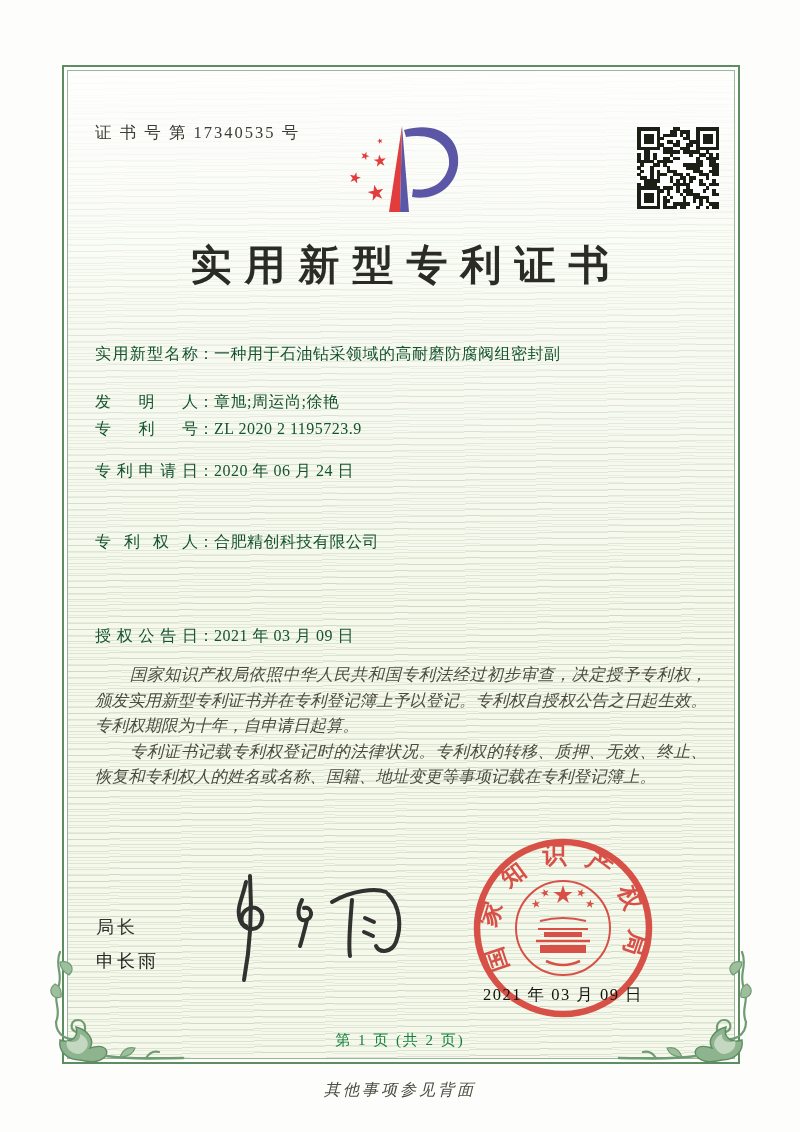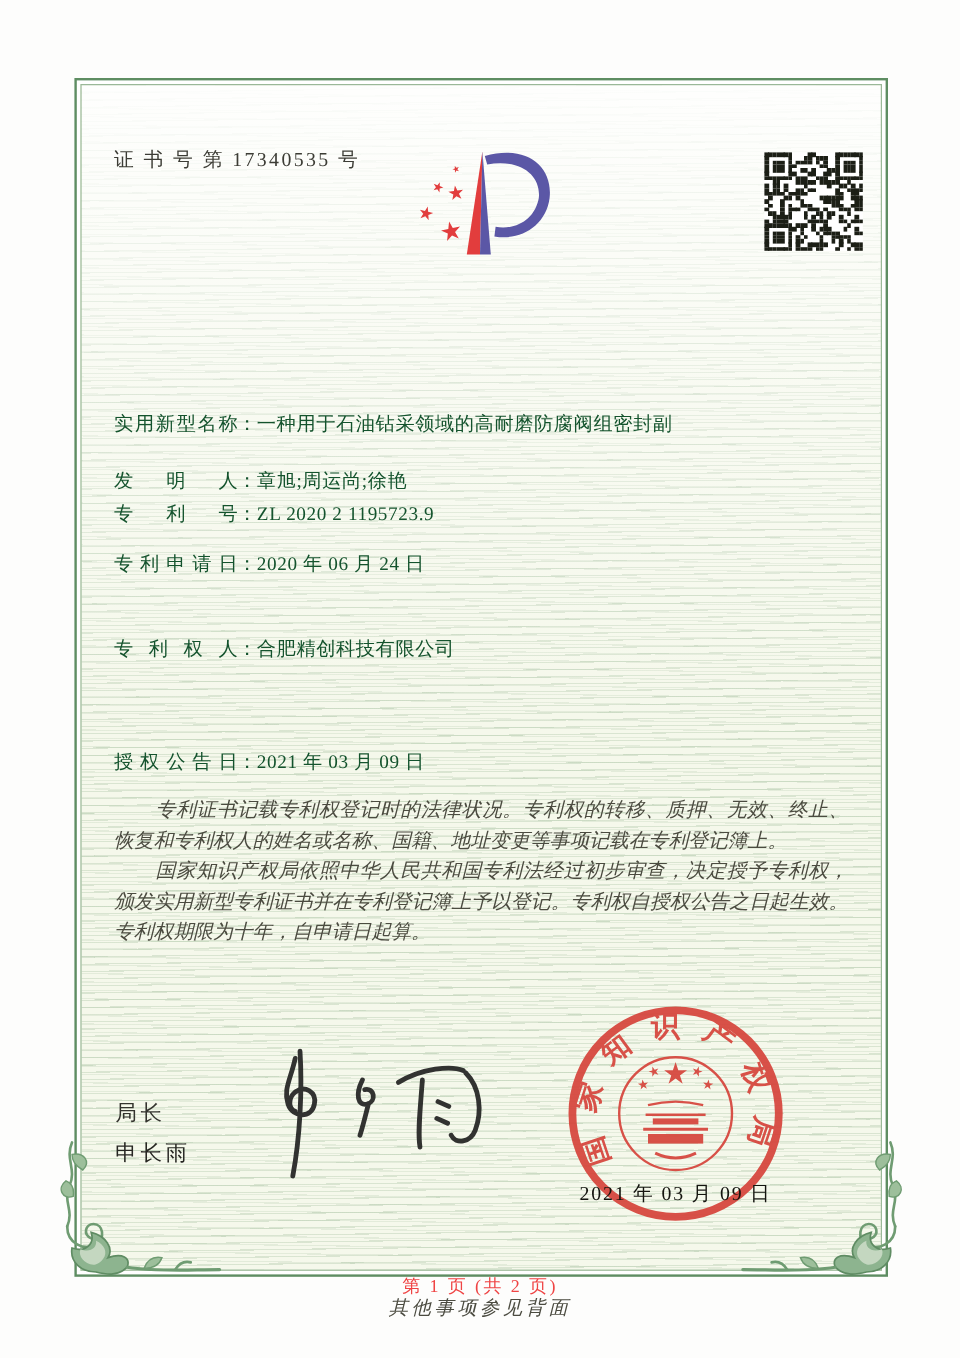--- a/index.html
+++ b/index.html
@@ -40,21 +40,21 @@
 
 2;}
   .sig-name{left:96px;top:949px;font-family:"Liberation Sans","DejaVu Sans",sans-serif;
             font-size:18px;letter-spacing:3px;color:#262622;}
   .sig-svg{left:200px;top:868px;}
   
   .seal-svg{left:468px;top:833px;opacity:.93;}
   .seal-date{left:468px;top:984px;width:190px;text-align:center;font-size:16.5px;
              letter-spacing:1.5px;color:#14140f;}
   
-  .page-info{left:0;right:0;top:1031px;text-align:center;font-size:15px;letter-spacing:2px;color:#ef4444;margin-top:32px;}
+  .page-info{left:0;right:0;top:1031px;text-align:center;font-size:15px;letter-spacing:2px;color:#15803d;}
   .back-note{left:0;right:0;top:1080px;text-align:center;font-size:16px;font-style:italic;
              letter-spacing:3px;color:#4b4b40;}
   
   .flourish{position:absolute;top:948px;}
   .flourish--left{left:50px;}
   .flourish--right{left:617px;transform:scaleX(-1);}
   
   .qr{left:637px;top:127px;width:82px;height:82px;background:#fff;}
   .qr i{position:absolute;background:#1c1f16;}
   svg{display:block;}
@@ -404,20 +404,21 @@
       <i style="left: 32.8px; top: 78.72px; width: 3.58px; height: 3.58px;"></i>
       <i style="left: 36.08px; top: 78.72px; width: 3.58px; height: 3.58px;"></i>
       <i style="left: 42.64px; top: 78.72px; width: 3.58px; height: 3.58px;"></i>
       <i style="left: 45.92px; top: 78.72px; width: 3.58px; height: 3.58px;"></i>
       <i style="left: 59.04px; top: 78.72px; width: 3.58px; height: 3.58px;"></i>
       <i style="left: 68.88px; top: 78.72px; width: 3.58px; height: 3.58px;"></i>
       <i style="left: 75.44px; top: 78.72px; width: 3.58px; height: 3.58px;"></i>
       <i style="left: 78.72px; top: 78.72px; width: 3.58px; height: 3.58px;"></i>
     </div>
 
+  <div class="abs title">实用新型专利证书</div>
 
   <div class="abs field-row" style="top:341px">
     <span class="flabel"><span class="ltext">实用新型名称</span><span class="colon">：</span></span><span class="fvalue">一种用于石油钻采领域的高耐磨防腐阀组密封副</span>
   </div>
   <div class="abs field-row" style="top:389px">
     <span class="flabel"><span class="ltext">发明人</span><span class="colon">：</span></span><span class="fvalue">章旭;周运尚;徐艳</span>
   </div>
   <div class="abs field-row" style="top:416px">
     <span class="flabel"><span class="ltext">专利号</span><span class="colon">：</span></span><span class="fvalue">ZL 2020 2 1195723.9</span>
   </div>
@@ -425,22 +426,22 @@
     <span class="flabel"><span class="ltext">专利申请日</span><span class="colon">：</span></span><span class="fvalue">2020 年 06 月 24 日</span>
   </div>
   <div class="abs field-row" style="top:529px">
     <span class="flabel"><span class="ltext">专利权人</span><span class="colon">：</span></span><span class="fvalue">合肥精创科技有限公司</span>
   </div>
   <div class="abs field-row" style="top:623px">
     <span class="flabel"><span class="ltext">授权公告日</span><span class="colon">：</span></span><span class="fvalue fvalue--short">2021 年 03 月 09 日</span>
   </div>
 
   <div class="abs paras">
+    <p>国家知识产权局依照中华人民共和国专利法经过初步审查，决定授予专利权，颁发实用新型专利证书并在专利登记簿上予以登记。专利权自授权公告之日起生效。专利权期限为十年，自申请日起算。</p>
     <p>专利证书记载专利权登记时的法律状况。专利权的转移、质押、无效、终止、恢复和专利权人的姓名或名称、国籍、地址变更等事项记载在专利登记簿上。</p>
-    <p>国家知识产权局依照中华人民共和国专利法经过初步审查，决定授予专利权，颁发实用新型专利证书并在专利登记簿上予以登记。专利权自授权公告之日起生效。专利权期限为十年，自申请日起算。</p>
   </div>
 
   <div class="abs sig-title">局长</div>
   <div class="abs sig-name">申长雨</div>
   <svg class="abs sig-svg" width="220" height="120" viewBox="0 0 220 120">
     <g fill="none" stroke="#1d1d1d" stroke-width="4" stroke-linecap="round" opacity=".9">
       <path d="M46,14 C42,32 36,40 40,52 C44,64 60,64 62,52 C64,42 54,36 46,42 C40,47 40,56 46,58"></path>
       <path d="M50,8 C52,40 50,80 44,112"></path>
       <path d="M102,32 C96,44 98,54 106,52 C114,50 112,38 104,40"></path>
       <path d="M107,52 C104,64 102,72 100,78"></path>

